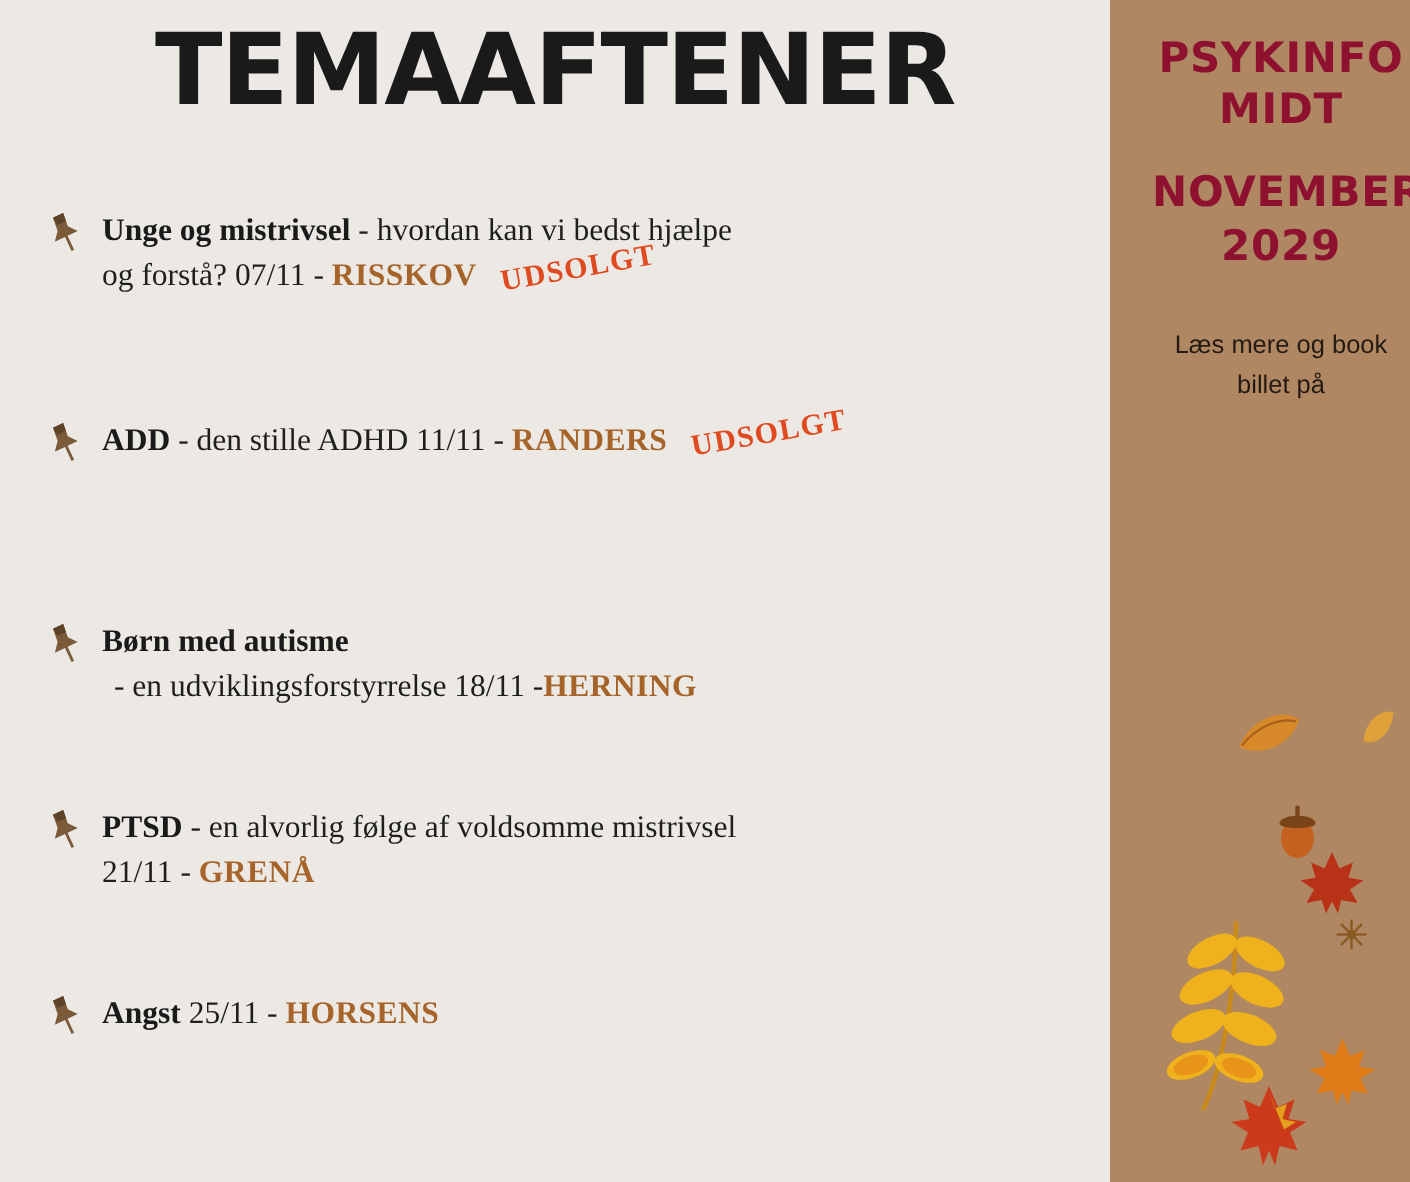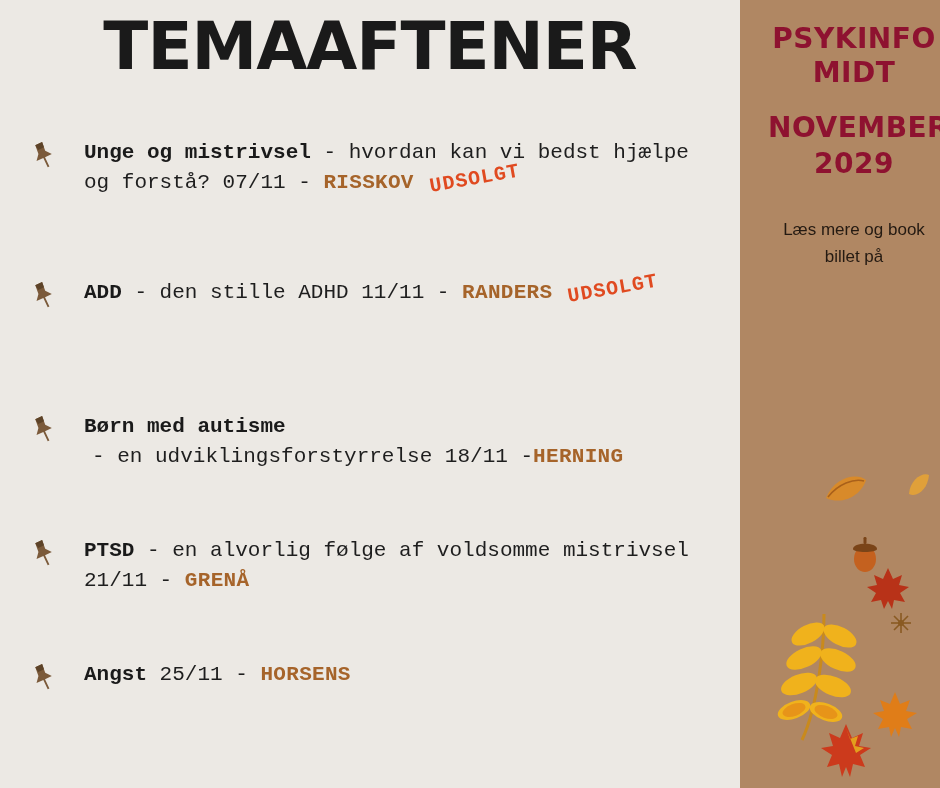--- a/index.html
+++ b/index.html
@@ -53,22 +53,21 @@
   .pin {
     position: absolute;
     left: 0; top: 2px;
     width: 30px; height: 30px;
   }
 
   .line {
     font-size: 21px;
     line-height: 30px;
     color: #1e1e1e;
-    font-family: Liberation Mono, monospace;
-    margin-left: 16px;
+    font-family: Liberation Serif, serif;
   }
   .line .b {
     font-weight: bold;
     color: #1a1a1a;
   }
   .city {
     font-weight: bold;
     color: #a6642a;
     letter-spacing: 0.3px;
   }

